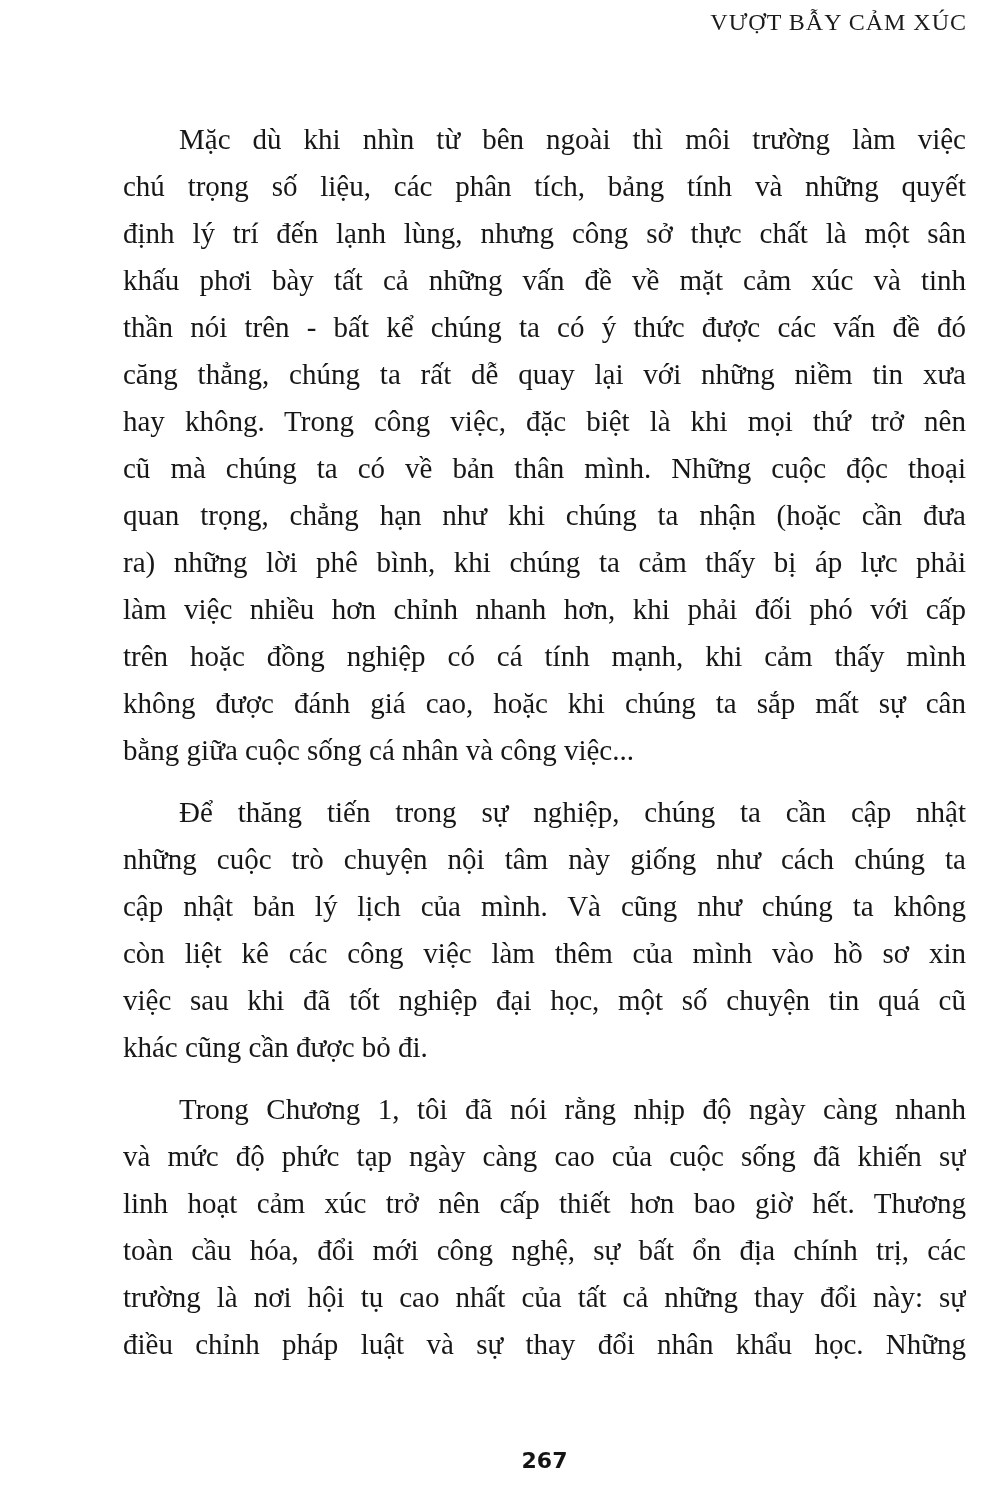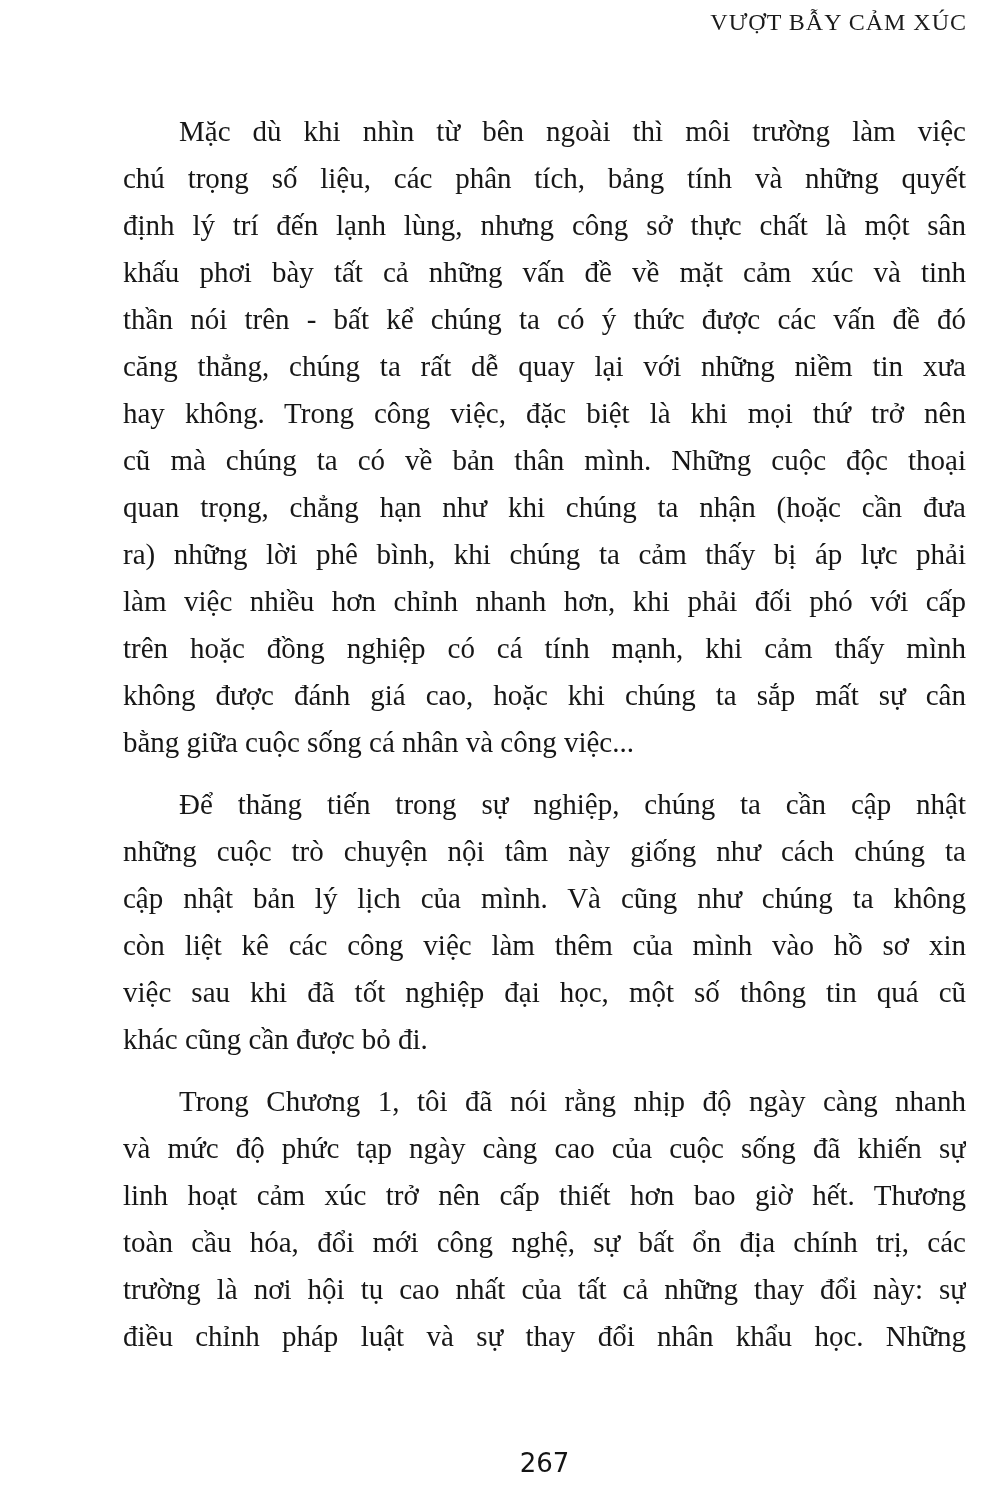--- a/index.html
+++ b/index.html
@@ -15,42 +15,42 @@
     position: absolute;
     top: 9px; right: 41px;
     font-size: 24px;
     letter-spacing: 1px;
     color: #1b1b1b;
     white-space: nowrap;
     margin-left: 12px;
   }
   .content {
     position: absolute;
-    left: 123px; top: 108px;
+    left: 123px; top: 116px;
     width: 843px;
   }
   .para { margin: 0 0 15px 0; }
   .line {
     font-size: 29px;
     line-height: 47px;
     text-align: justify;
     text-align-last: justify;
     overflow: hidden;
     max-height: 47px;
   }
   .line.first { text-indent: 56px; }
   .line.last { text-align-last: left; }
   .page-number {
     position: absolute;
     top: 1448px; left: 123px;
     width: 843px;
     text-align: center;
     font-family: "DejaVu Sans", sans-serif;
-    font-weight: normal;
-    font-size: 26px;
+    font-weight: bold;
+    font-size: 22px;
     color: #141414;
   }
 </style>
 </head>
 <body>
 
 <div class="page">
 
   <div class="running-header">VƯỢT BẪY CẢM XÚC</div>
 
@@ -71,21 +71,21 @@
       <div class="line">trên hoặc đồng nghiệp có cá tính mạnh, khi cảm thấy mình</div>
       <div class="line">không được đánh giá cao, hoặc khi chúng ta sắp mất sự cân</div>
       <div class="line last">bằng giữa cuộc sống cá nhân và công việc...</div>
     </div>
 
     <div class="para">
       <div class="line first">Để thăng tiến trong sự nghiệp, chúng ta cần cập nhật</div>
       <div class="line">những cuộc trò chuyện nội tâm này giống như cách chúng ta</div>
       <div class="line">cập nhật bản lý lịch của mình. Và cũng như chúng ta không</div>
       <div class="line">còn liệt kê các công việc làm thêm của mình vào hồ sơ xin</div>
-      <div class="line">việc sau khi đã tốt nghiệp đại học, một số thông tin quá cũ</div>
+      <div class="line">việc sau khi đã tốt nghiệp đại học, một số chuyện tin quá cũ</div>
       <div class="line last">khác cũng cần được bỏ đi.</div>
     </div>
 
     <div class="para">
       <div class="line first">Trong Chương 1, tôi đã nói rằng nhịp độ ngày càng nhanh</div>
       <div class="line">và mức độ phức tạp ngày càng cao của cuộc sống đã khiến sự</div>
       <div class="line">linh hoạt cảm xúc trở nên cấp thiết hơn bao giờ hết. Thương</div>
       <div class="line">toàn cầu hóa, đổi mới công nghệ, sự bất ổn địa chính trị, các</div>
       <div class="line">trường là nơi hội tụ cao nhất của tất cả những thay đổi này: sự</div>
       <div class="line">điều chỉnh pháp luật và sự thay đổi nhân khẩu học. Những</div>

